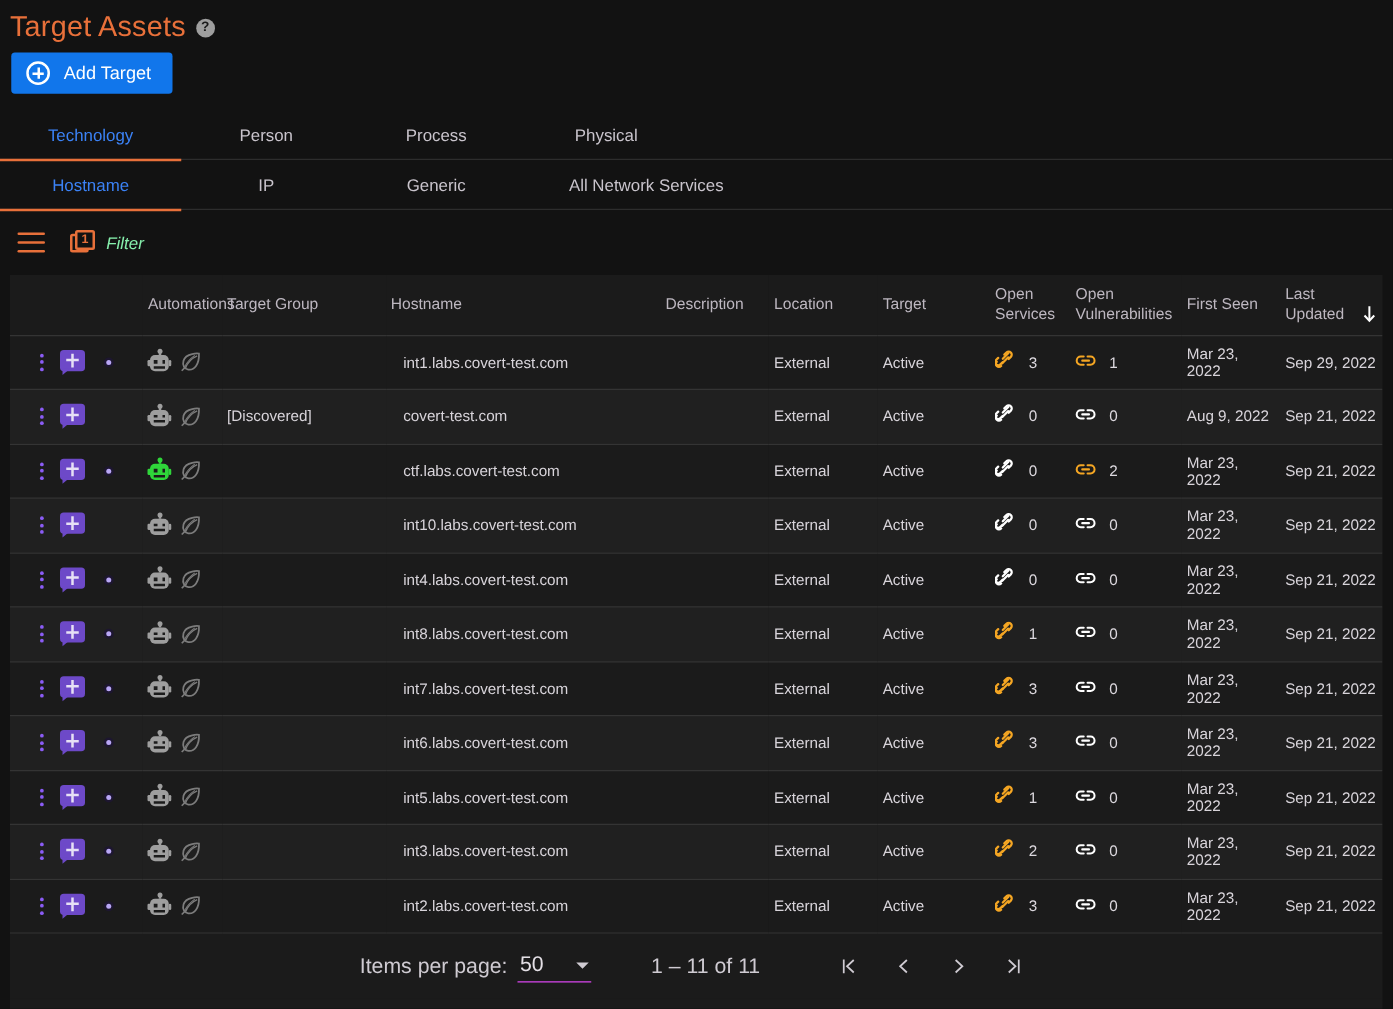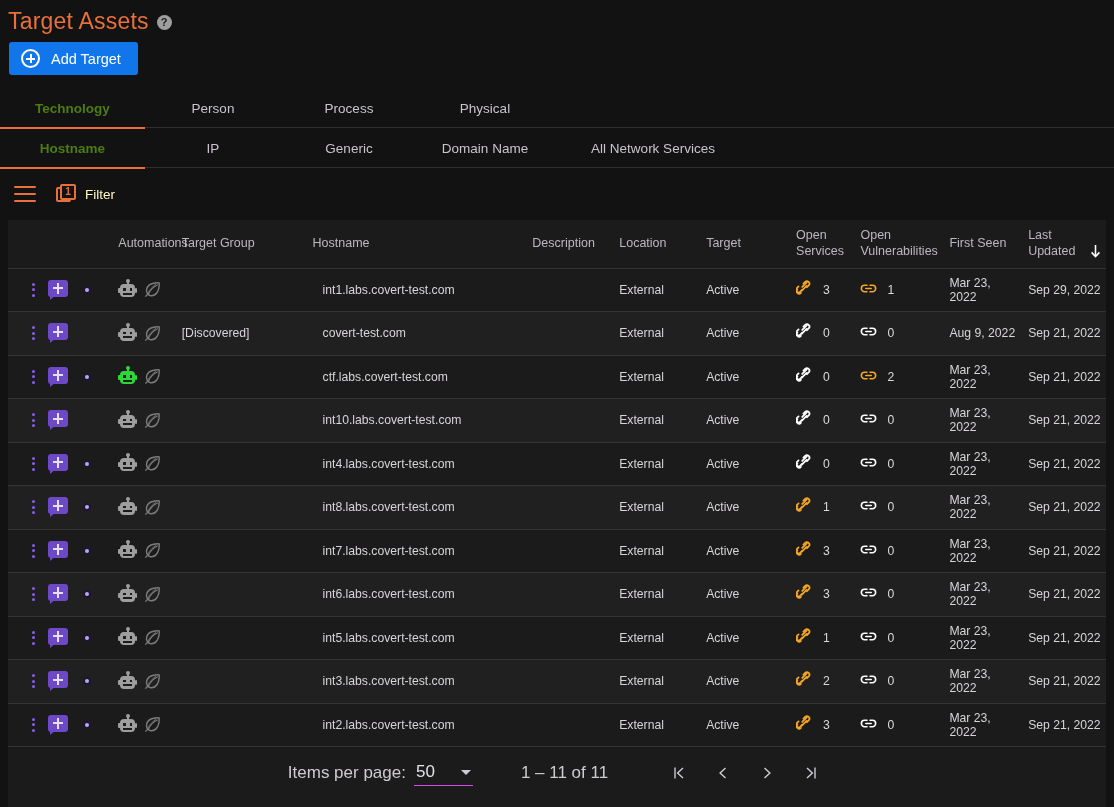--- a/index.html
+++ b/index.html
@@ -93,21 +93,21 @@
     display: flex;
     align-items: center;
     justify-content: center;
     color: #c9c4cc;
     font-size: 13.5px;
     cursor: pointer;
     position: relative;
     height: 40px;
     white-space: nowrap;
   }
-  .tab.active { color: #4d7c0f; font-weight: bold; }
+  .tab.active { color: #3b82f6; }
   .tab.active::after {
     content: "";
     position: absolute;
     left: 0; right: 0; bottom: -1px;
     height: 2px;
     background: #e8703a;
   }
 
   
   .filter-bar {
@@ -147,21 +147,21 @@
     width: 16px; height: 16px;
     border: 2px solid #e8703a;
     border-radius: 2px;
     background: #121212;
     color: #e8703a;
     font-size: 10px;
     font-weight: bold;
     display: flex; align-items: center; justify-content: center;
     line-height: 1;
   }
-  .filter-label { color: #fef9c3; font-size: 13.5px; }
+  .filter-label { color: #86efac; font-size: 13.5px; font-style: italic; }
 
   
   .table-wrap {
     margin: 0 8px;
     background: #1b1b1b;
     flex: 1 1 auto;
     display: flex;
     flex-direction: column;
     overflow: hidden;
   }
@@ -362,23 +362,20 @@
 
   <div class="tabs tier2">
     <div class="tab active" style="width:145px">
       <span>Hostname</span>
     </div>
     <div class="tab" style="width:136px">
       <span>IP</span>
     </div>
     <div class="tab" style="width:136px">
       <span>Generic</span>
-    </div>
-    <div class="tab" style="width:136px">
-      <span>Domain Name</span>
     </div>
     <div class="tab" style="width:200px">
       <span>All Network Services</span>
     </div>
   </div>
 
   <div class="filter-bar">
     <div class="hamburger">
       <span></span>
         <span></span>

